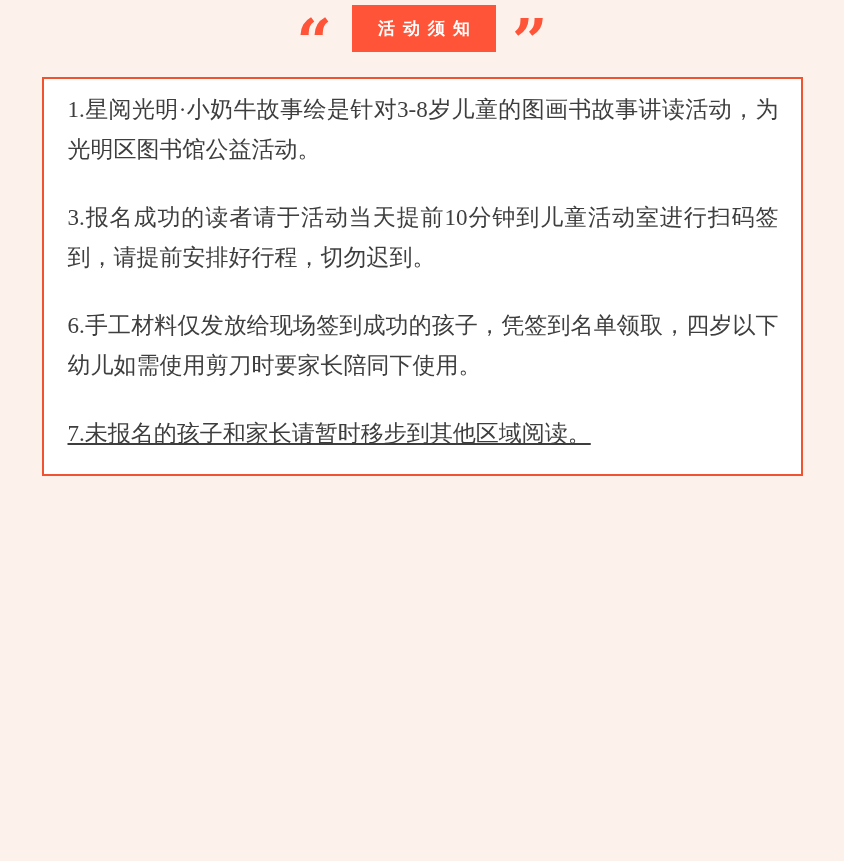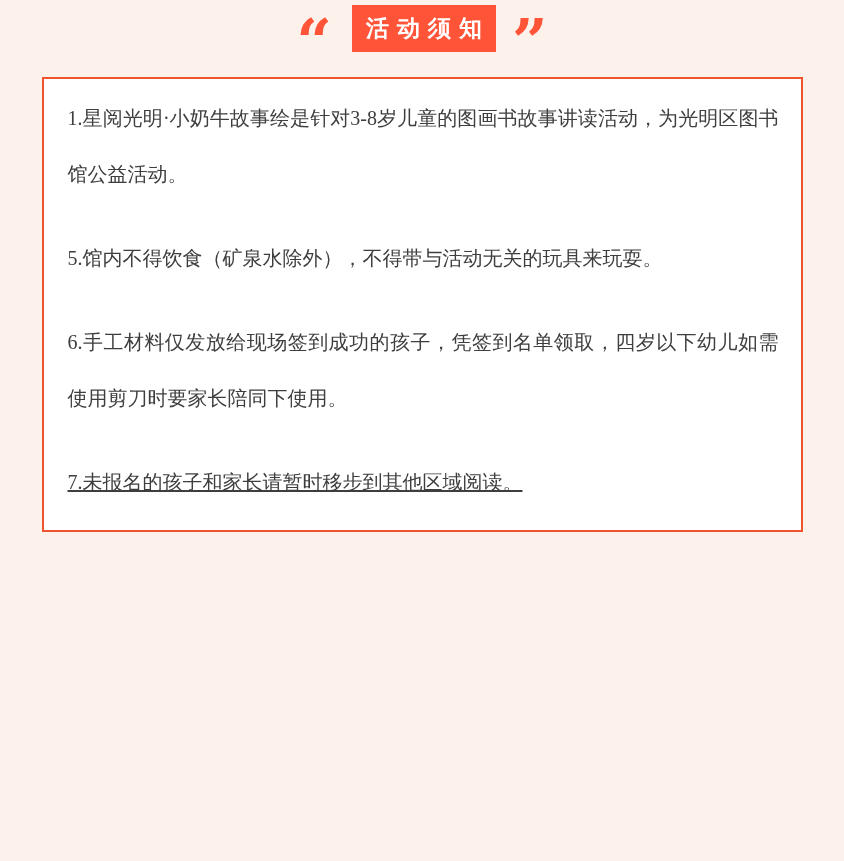--- a/index.html
+++ b/index.html
@@ -33,52 +33,52 @@
   .title-badge {
     background: var(--accent, #FF5438);
     width: 144px;
     height: 47px;
     display: flex;
     align-items: center;
     justify-content: center;
   }
   .title-badge span {
     color: #ffffff;
-    font-size: 23px;
+    font-size: 17px;
     font-weight: bold;
     letter-spacing: 8px;
     margin-right: -8px; 
     font-family: Liberation Mono, monospace;
     text-align: right;
   }
   .notice-box {
     width: 761px;
     margin: 0 auto;
     background: #ffffff;
     border: 2px solid var(--border, #F0532F);
     padding: 11px 22px 20px 24px;
   }
   .notice-box p {
-    font-size: 20px;
-    line-height: 56px;
+    font-size: 23px;
+    line-height: 40px;
     color: #3E3E3E;
     text-align: justify;
     margin-bottom: 28px;
   }
   .notice-box p:last-child { margin-bottom: 0; text-decoration: underline; }
 </style>
 </head>
 <body>
 
 <div class="header">
   <span class="quote open">“</span>
   <div class="title-badge">
     <span>活动须知</span>
   </div>
   <span class="quote close">”</span>
 </div>
 
 <div class="notice-box">
   <p>1.星阅光明·小奶牛故事绘是针对3-8岁儿童的图画书故事讲读活动，为光明区图书馆公益活动。</p>
-  <p>5.馆内不得饮食（矿泉水除外），不得带与活动无关的玩具来玩耍。</p>
+  <p>3.报名成功的读者请于活动当天提前10分钟到儿童活动室进行扫码签到，请提前安排好行程，切勿迟到。</p>
   <p>6.手工材料仅发放给现场签到成功的孩子，凭签到名单领取，四岁以下幼儿如需使用剪刀时要家长陪同下使用。</p>
   <p>7.未报名的孩子和家长请暂时移步到其他区域阅读。</p>
 </div>
 
 </body></html>

